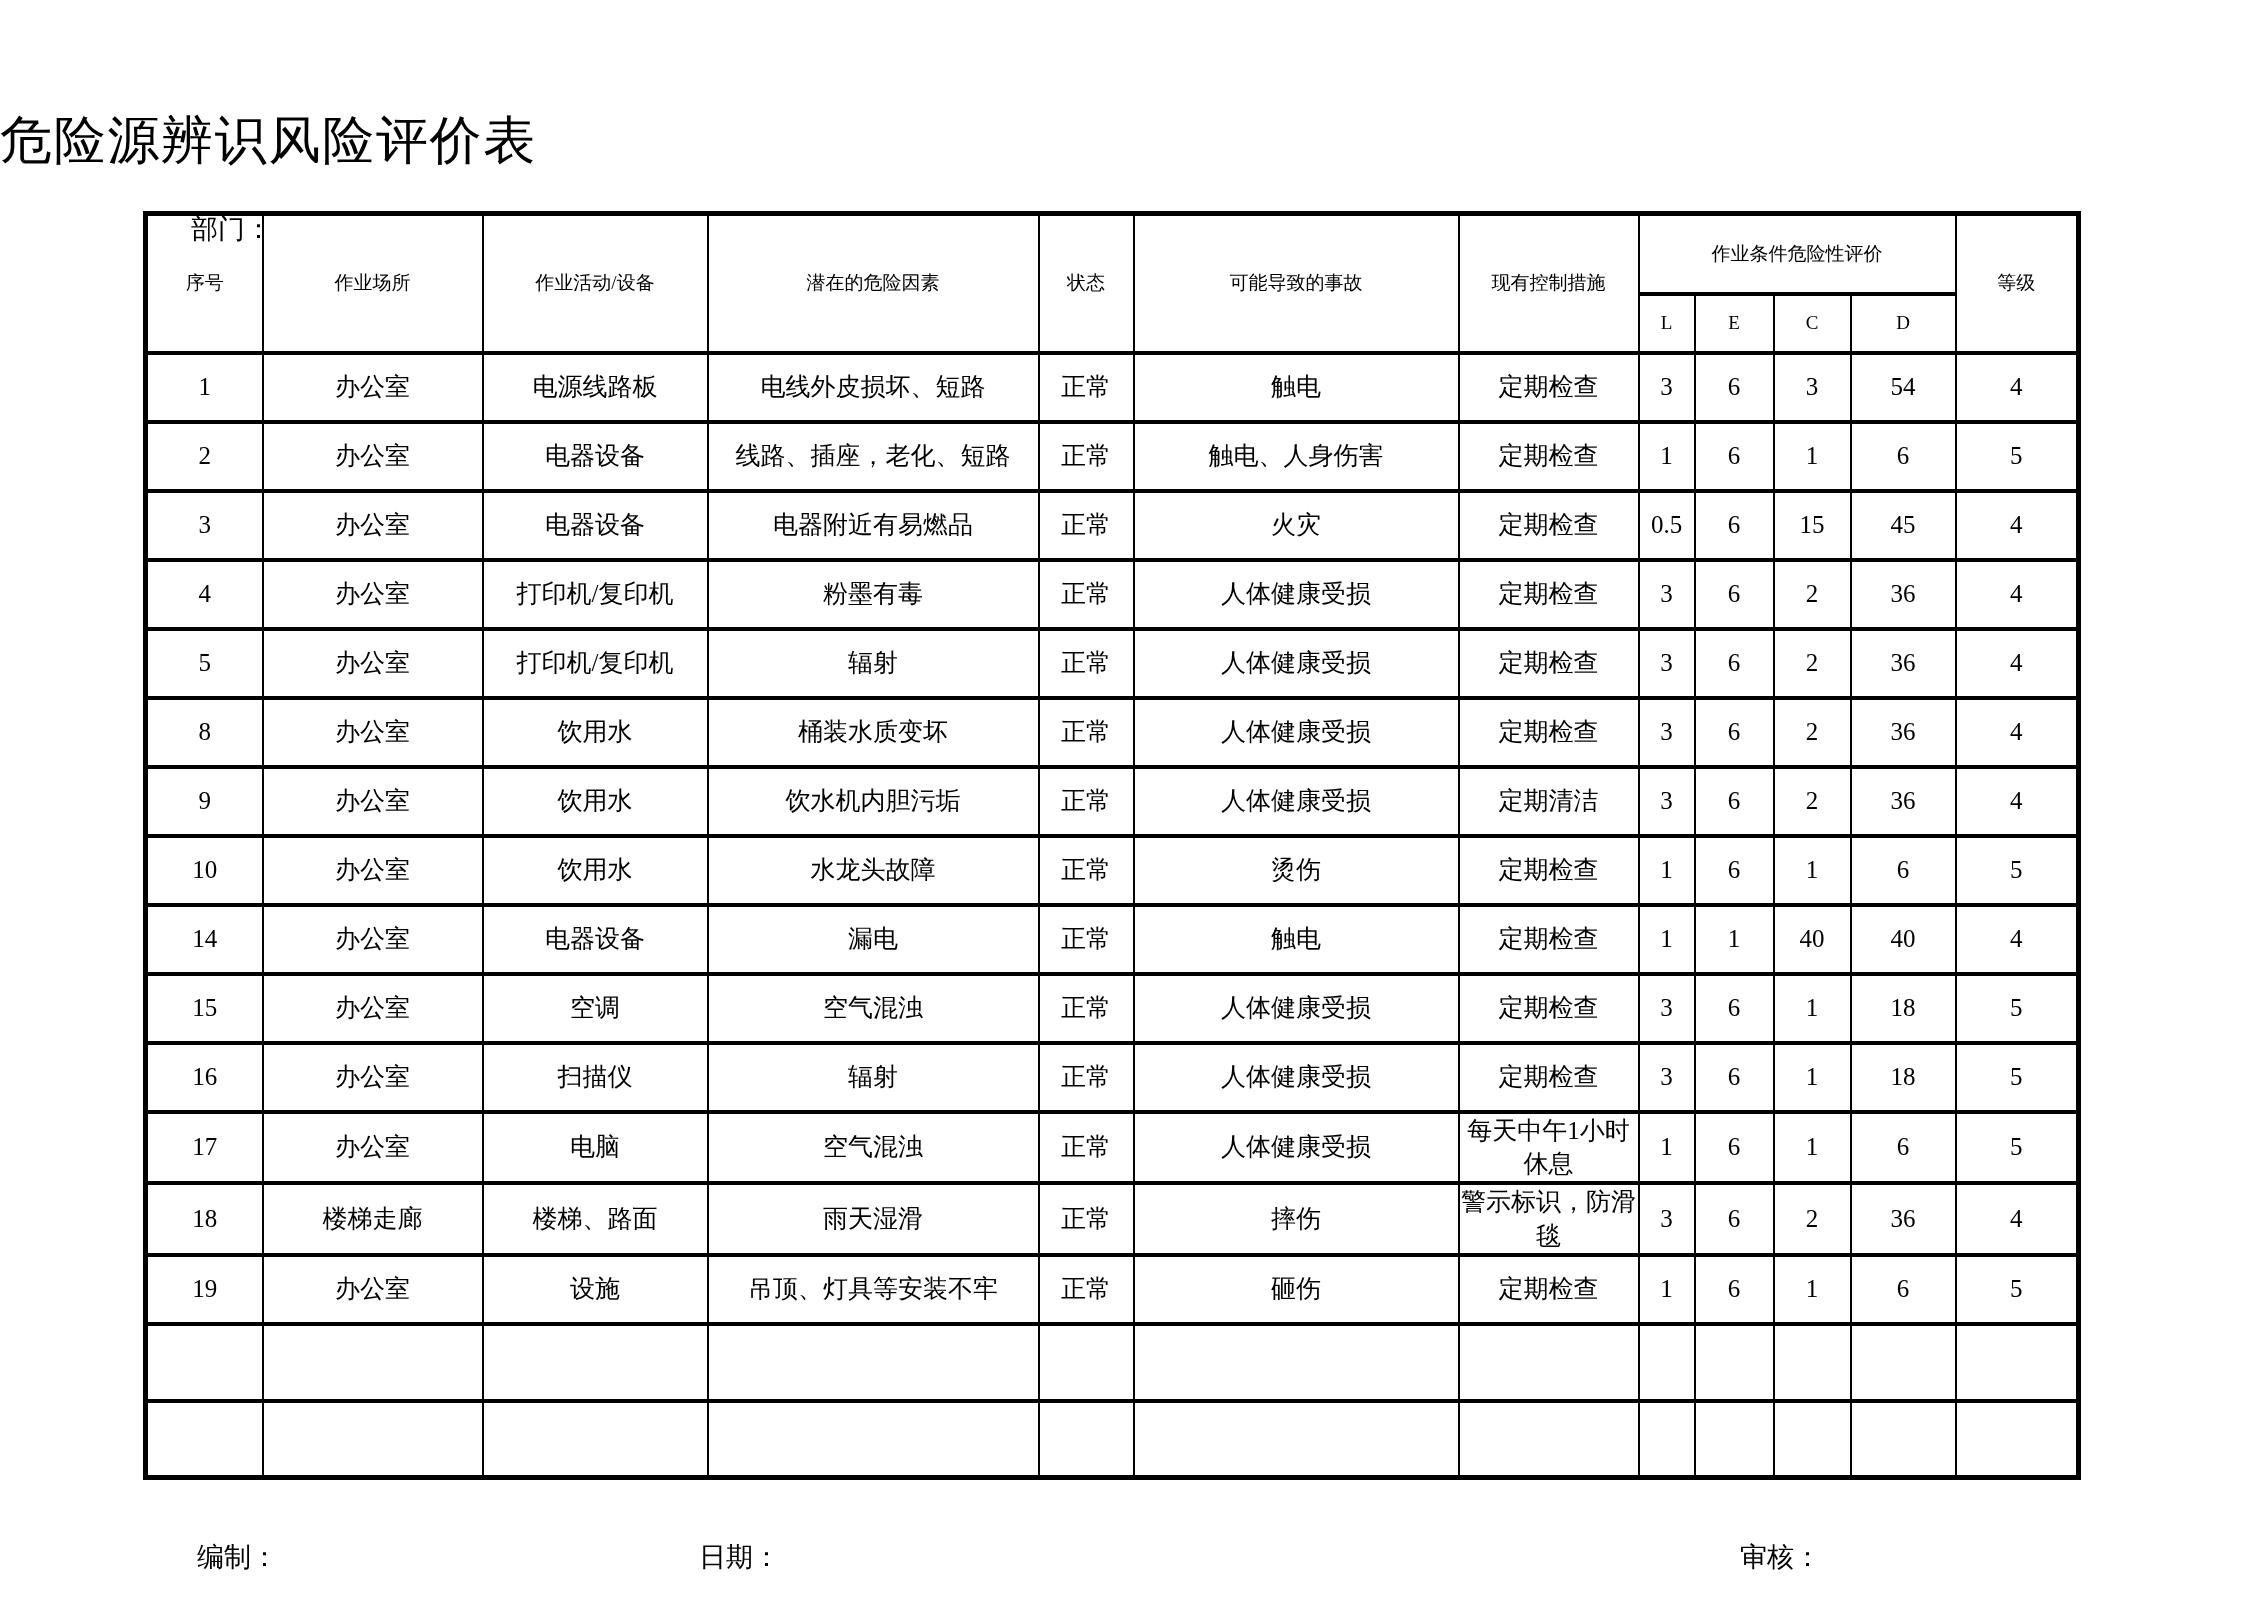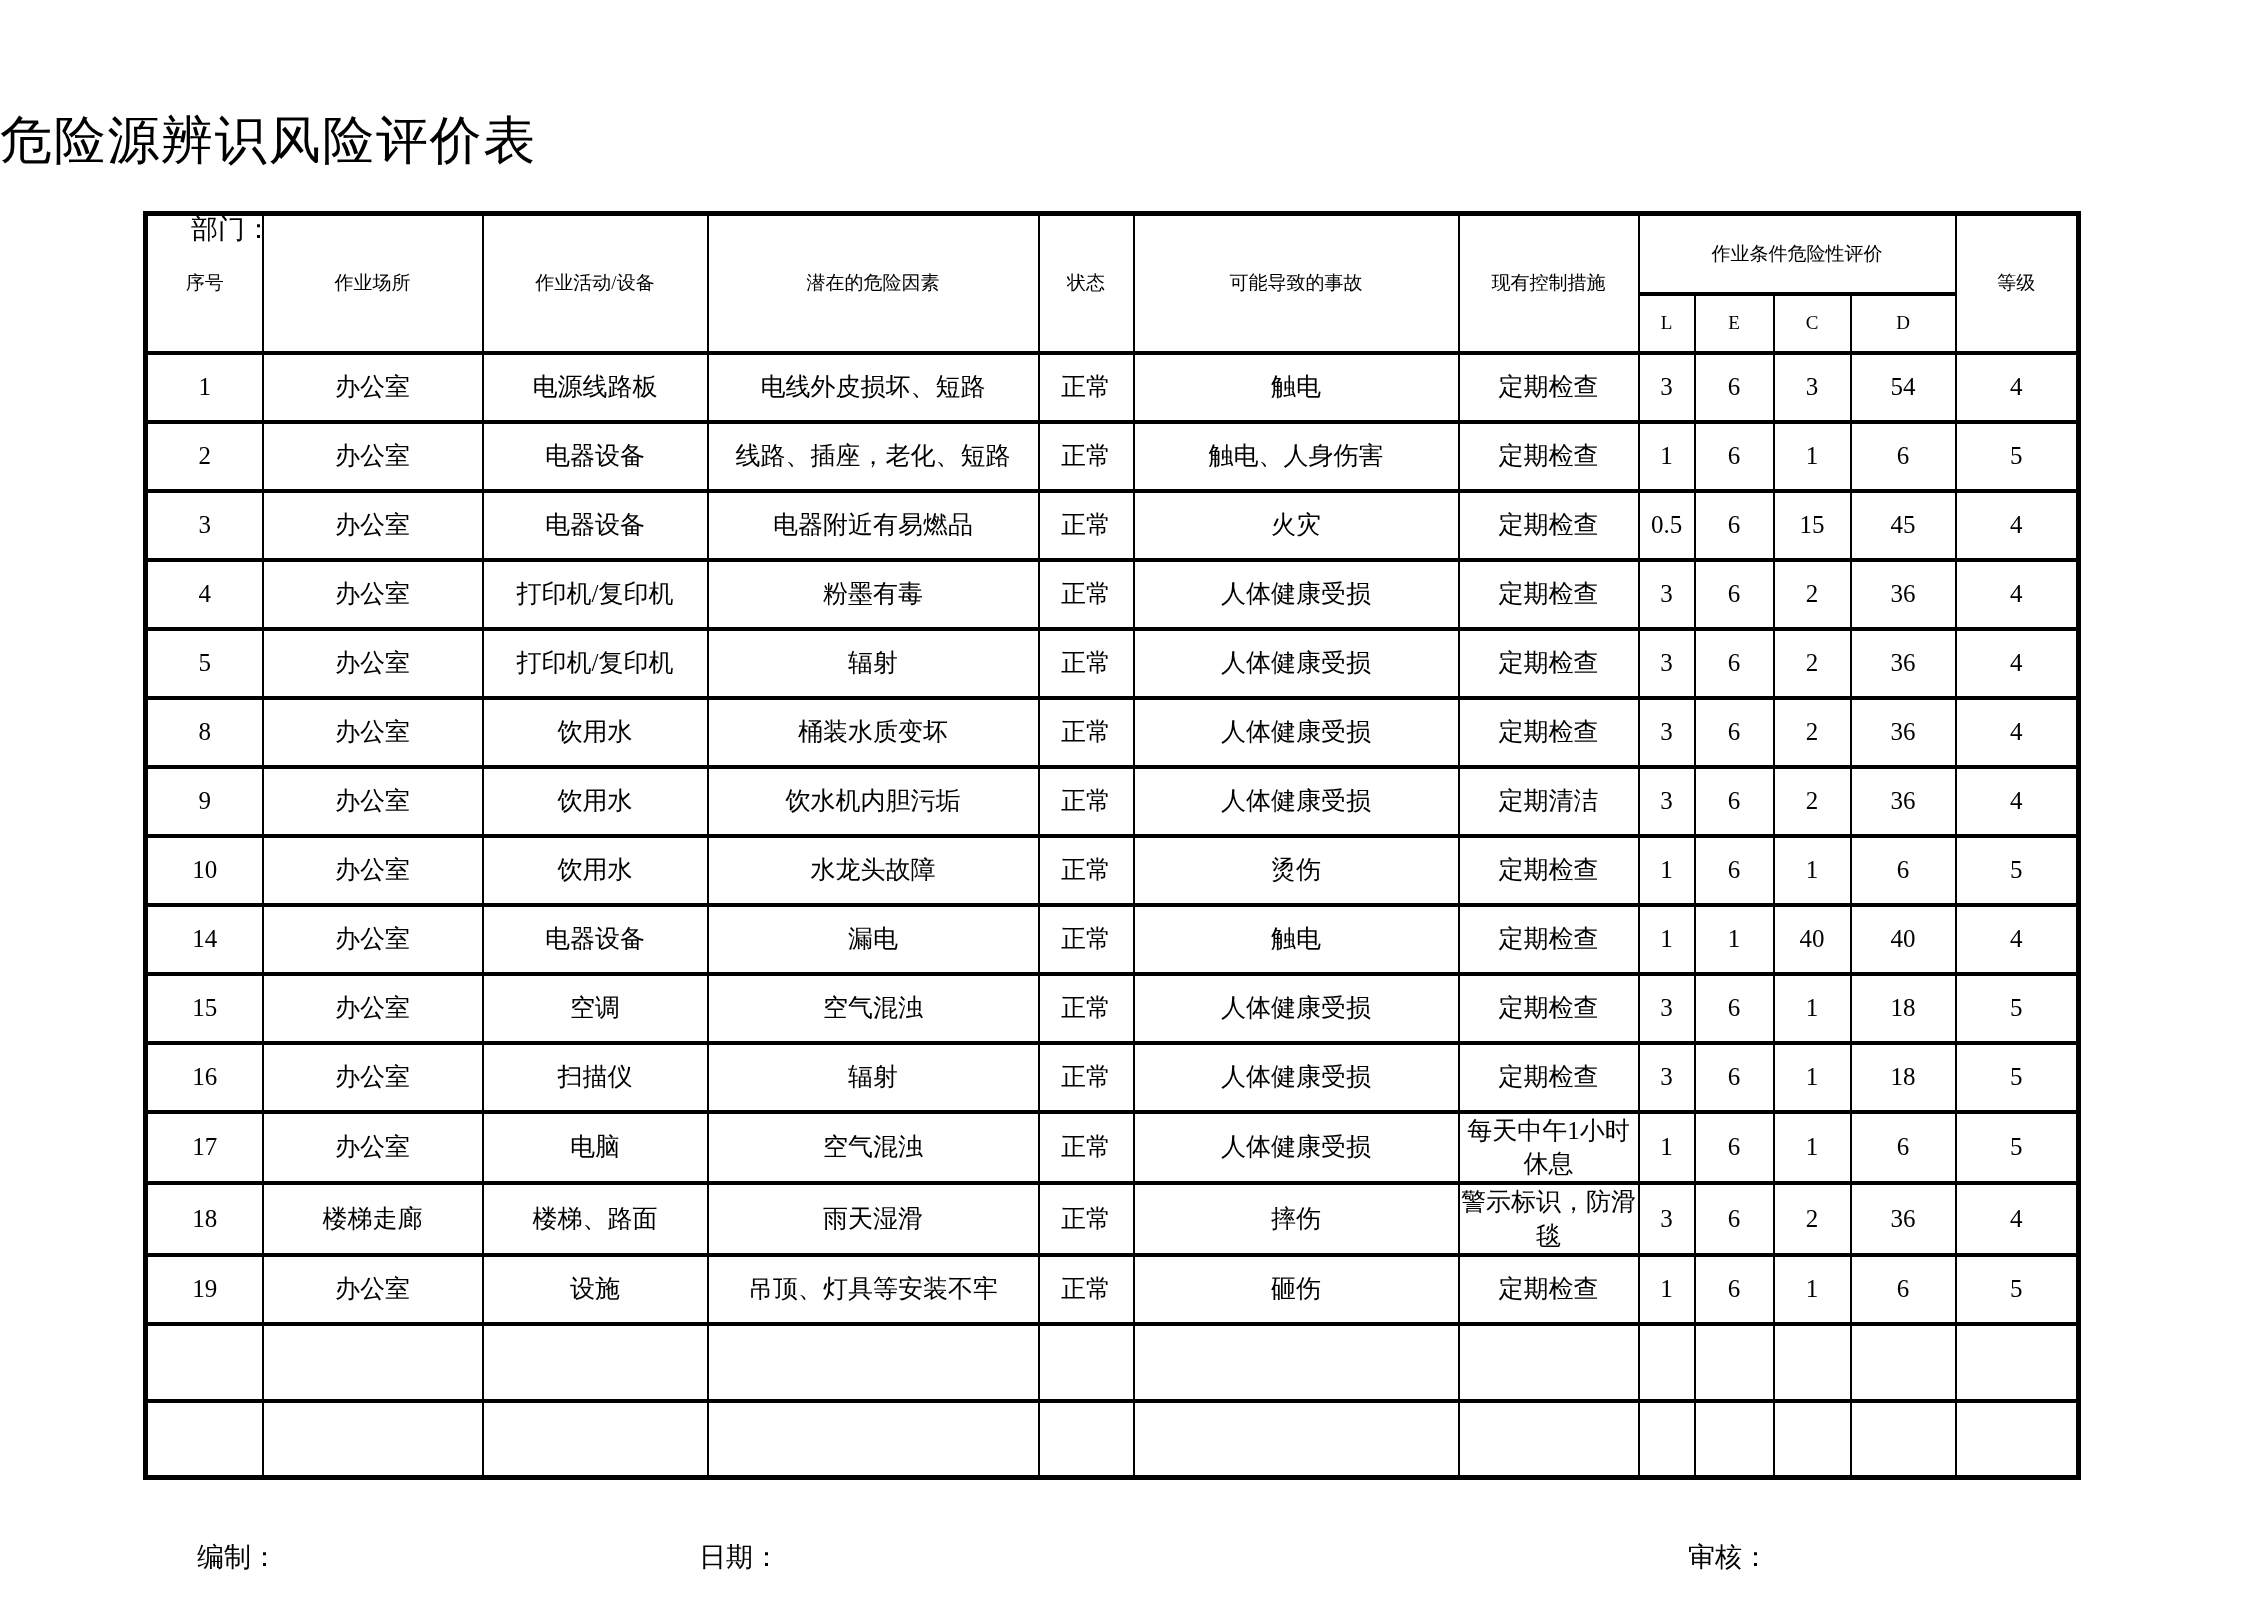--- a/index.html
+++ b/index.html
@@ -68,21 +68,21 @@
     padding-right: 3.4px;
     margin-left: 28px;
   }
   .footer-label {
     position: absolute;
     top: 1539px;
     font-size: 27px;
   }
   .fl-prepared { left: 197px; }
   .fl-date     { left: 699px; font-family: Liberation Mono, monospace; }
-  .fl-review   { left: 1688px; }
+  .fl-review   { left: 1740px; }
 </style>
 </head>
 <body>
 
 <div class="page">
 
   <h1 class="title">危险源辨识风险评价表</h1>
 
   <div class="dept-label">部门：</div>
 

